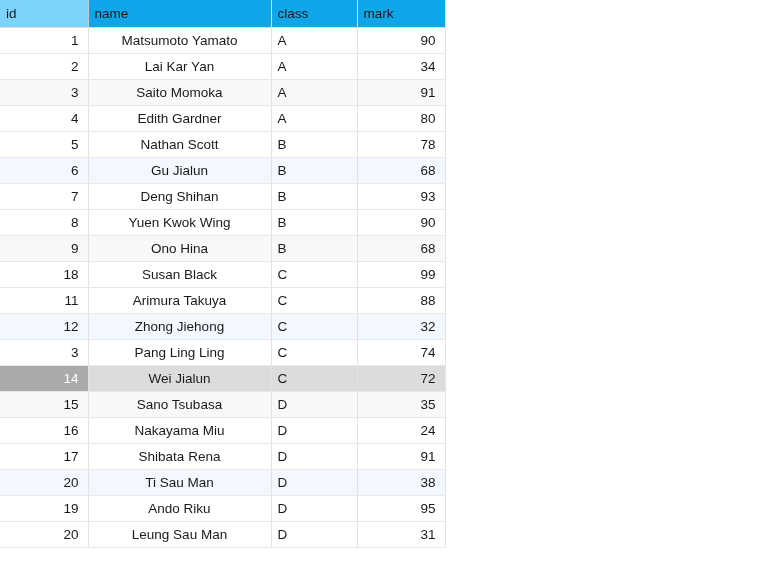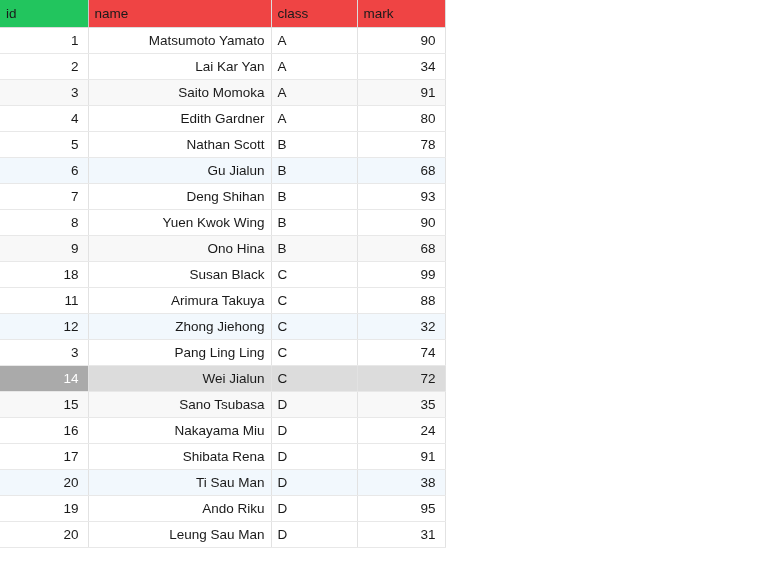--- a/index.html
+++ b/index.html
@@ -46,37 +46,37 @@
     white-space: nowrap;
     overflow: hidden;
     text-overflow: ellipsis;
     background-clip: padding-box;
   }
 
   table.data-grid thead th {
     height: 27px;
     line-height: 27px;
     text-align: left;
-    background: #ef4444;
+    background: #0ea5e9;
     border-bottom: 1px solid #dcdcdc;
     border-right: 1px solid #dcdcdc;
   }
   table.data-grid thead th.hdr-id {
-    background: #22c55e;
+    background: #7dd3fc;
     border-right: 1px solid #c9c9c9;
   }
   table.data-grid thead th.last-col {
     border-right: 1px solid #dcdcdc;
   }
 
   table.data-grid td.cell-id {
     text-align: right;
     padding-right: 9px;
   }
-  table.data-grid td.cell-name { text-align: right; }
+  table.data-grid td.cell-name { text-align: center; }
   table.data-grid td.cell-class { text-align: left; }
   table.data-grid td.cell-mark {
     text-align: right;
     padding-right: 9px;
     padding-left: 27px;
   }
 
   
   tr.tint-none  td { background: #ffffff; }
   tr.tint-gray  td { background: #f8f8f8; }

